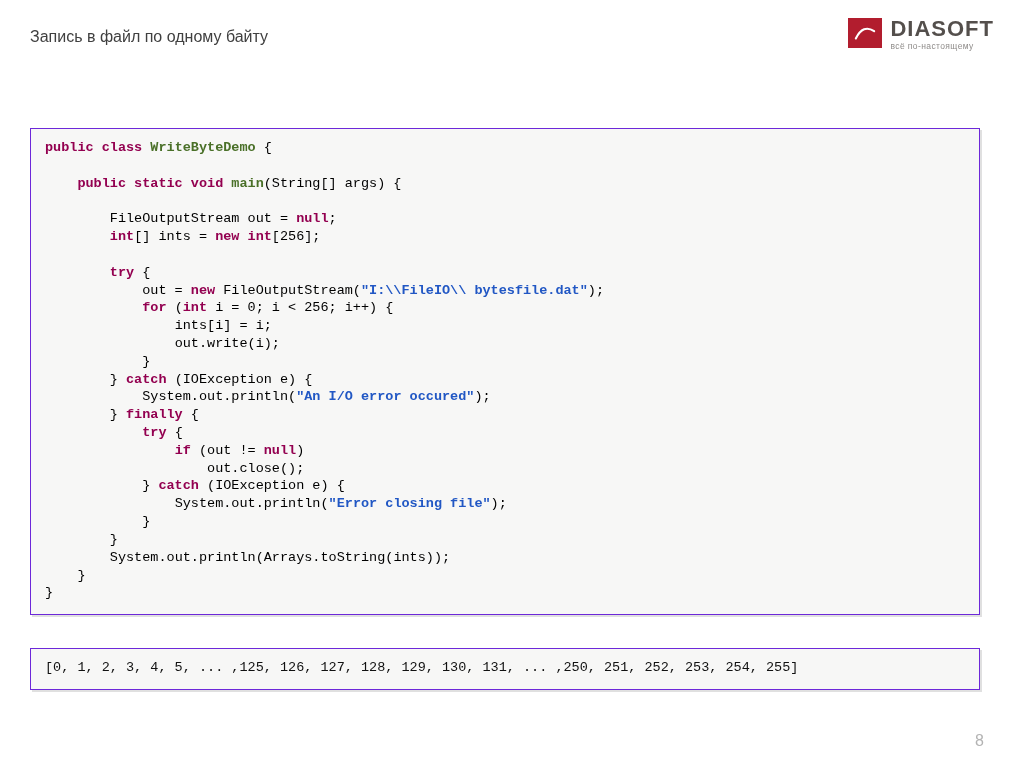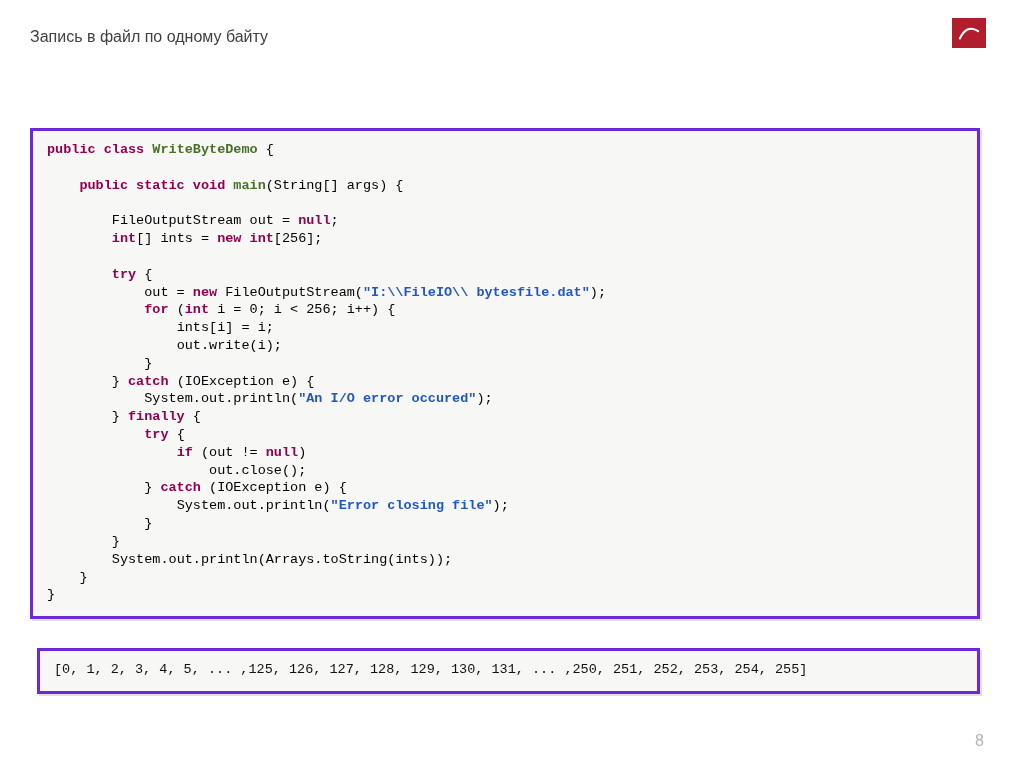--- a/index.html
+++ b/index.html
@@ -55,32 +55,32 @@
     font-size: 8.5px;
     color: #8f8c8a;
     letter-spacing: 0.4px;
     margin-top: 2px;
   }
   .code-block, .output-block {
     position: absolute;
     left: 30px;
     right: 44px;
     background: #f7f7f6;
-    border: 3px solid #6d28d9;
+    border: 1px solid #6d28d9;
     box-shadow: 2px 2px 0 rgba(0,0,0,0.12);
     font-family: "Courier New", monospace;
     font-size: 13.5px;
     color: #111;
     line-height: 1.32;
     padding: 10px 14px 12px 14px;
     white-space: pre;
     overflow: hidden;
   }
   .code-block { top: 128px; }
-  .output-block { top: 648px; margin-left: 7px; }
+  .output-block { top: 648px; }
   .page-num {
     position: absolute;
     bottom: 18px;
     right: 40px;
     color: #b3b3b3;
     font-size: 16px;
   }
   .kw   { color: #930050; font-weight: bold; }
   .cls  { color: #4a7028; font-weight: bold; }
   .str  { color: #2157c4; font-weight: bold; }
@@ -91,20 +91,24 @@
 <body>
 
 <div class="slide-title">Запись в файл по одному байту</div>
 
 <div class="logo">
   <div class="logo-row">
     <div class="logo-badge">
       <svg viewBox="0 0 24 16">
           <path d="M2 14 Q10 -2 22 6" stroke="#fff" stroke-width="2.3" fill="none" stroke-linecap="round"></path>
         </svg>
+    </div>
+    <div class="logo-text">
+      <span class="logo-main">DIASOFT</span>
+      <span class="logo-tag">всё по-настоящему</span>
     </div>
   </div>
 </div>
 
 <pre class="code-block" id="code-block"><span class="kw">public class</span><span class="plain"> </span><span class="cls">WriteByteDemo</span><span class="plain"> {</span>
 <span class="plain"></span>
     <span class="kw">public static void</span><span class="plain"> </span><span class="cls">main</span><span class="plain">(String[] args) {</span>
 <span class="plain"></span>
         <span class="plain">FileOutputStream out = </span><span class="kw">null</span><span class="plain">;</span>
         <span class="kw">int</span><span class="plain">[] ints = </span><span class="kw">new int</span><span class="plain">[256];</span>

